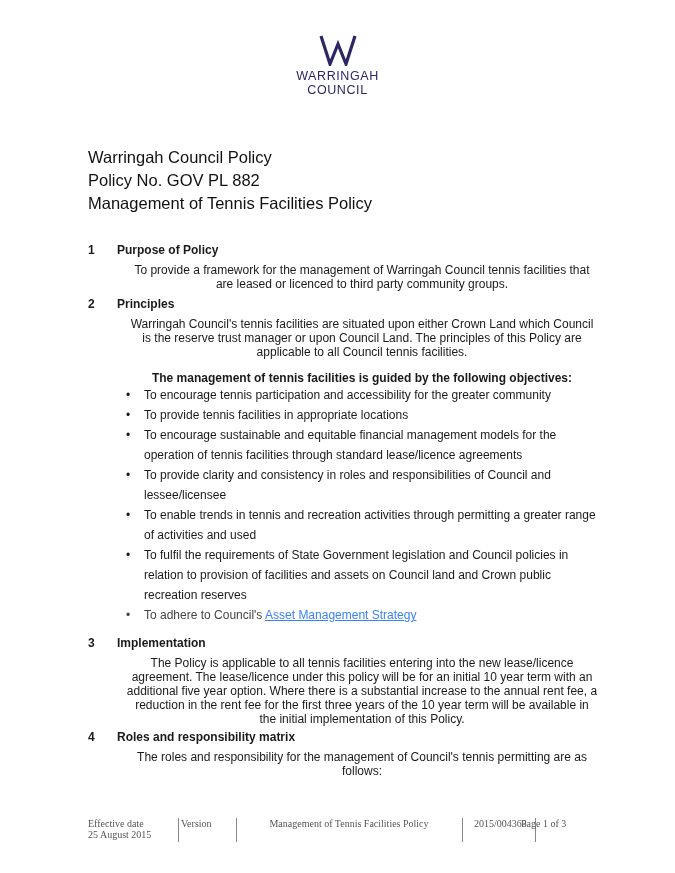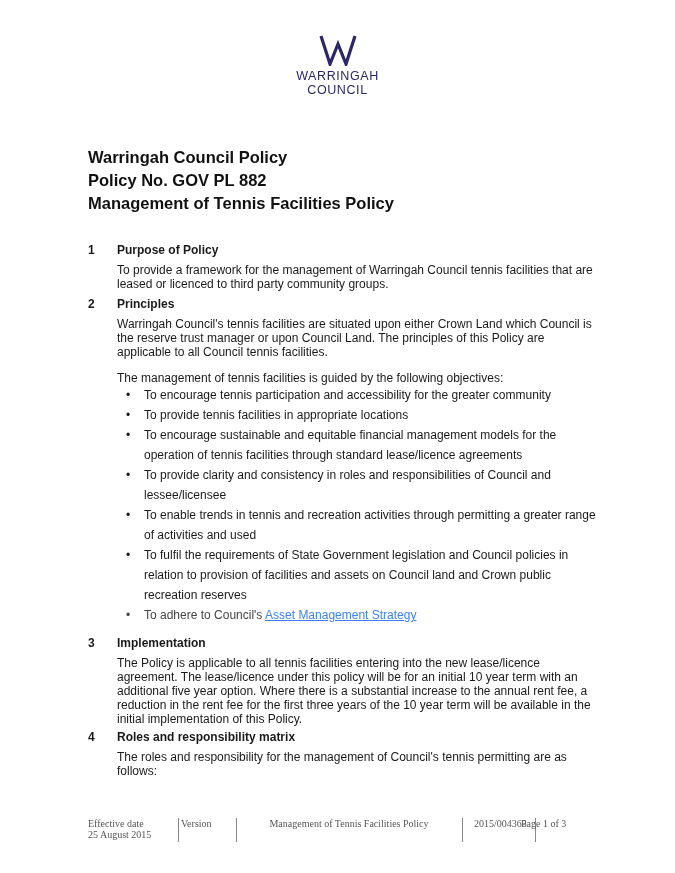--- a/index.html
+++ b/index.html
@@ -2,25 +2,25 @@
 <html><head>
 <meta charset="utf-8">
 <style>
   html, body { margin:0; padding:0; background:#fff; }
   body { width:675px; height:873px; position:relative; overflow:hidden; font-family:"Liberation Sans", sans-serif; color:#1a1a1a; }
   .logo { position:absolute; left:0; width:675px; top:34px; text-align:center; color:#2b2766; }
   .logo .w { display:block; margin:0 auto; width:40px; height:32px; }
   .logo .l1 { font-size:12.5px; letter-spacing:0.6px; line-height:14px; margin-top:3px; }
   .logo .l2 { font-size:12.5px; letter-spacing:0.6px; line-height:14px; }
   .titles { position:absolute; left:88px; top:146px; }
-  .titles div { font-weight:bold; font-size:16.5px; line-height:23px; color:#111; }
+  .titles div { font-weight:normal; font-size:16.5px; line-height:23px; color:#111; }
   .sec { position:absolute; left:88px; width:510px; font-size:12px; line-height:14px; }
   .sec .hd { font-weight:bold; font-size:12px; display:flex; }
   .sec .hd .num { width:29px; }
-  .sec .body { margin-left:29px; margin-top:6px; }
+  .sec .body { margin-left:38px; margin-top:6px;text-align:center; }
   .sec p { margin:0; }
   ul.obj { list-style:none; margin:0; padding:0; position:absolute; left:122px; top:385px; width:480px; font-size:12px; }
   ul.obj li { position:relative; padding-left:22px; line-height:20px; margin-bottom:0; }
   ul.obj li .bullet { position:absolute; left:4px; top:0; }
   ul.obj li.gray { color:#444; }
   a.link { color:#3b82f6; text-decoration:underline; }
   .footer { position:absolute; top:818px; left:88px; width:505px; height:24px; font-size:10px; color:#555;font-family:Liberation Serif, serif; }
   .footer .cell { position:absolute; top:0; line-height:11px; }
   .footer .vline { position:absolute; top:0; width:1px; height:24px; background:#888; }
 </style>
@@ -51,21 +51,21 @@
     </div>
 </div>
 
 <div class="sec" style="top:297px;">
   <div class="hd">
       <span class="num">2</span>
       <span>Principles</span>
     </div>
   <div class="body">
     <p>Warringah Council's tennis facilities are situated upon either Crown Land which Council is the reserve trust manager or upon Council Land.  The principles of this Policy are applicable to all Council tennis facilities.</p>
-    <p style="margin-top:12px;">The management of tennis facilities is guided by the following objectives:</p>
+    <p style="margin-top:12px;font-weight:bold;">The management of tennis facilities is guided by the following objectives:</p>
   </div>
 </div>
 
 <ul class="obj">
   <li><span class="bullet">•</span><span>To encourage tennis participation and accessibility for the greater community</span></li>
   <li><span class="bullet">•</span><span>To provide tennis facilities in appropriate locations</span></li>
   <li><span class="bullet">•</span><span>To encourage sustainable and equitable financial management models for the operation of tennis facilities through standard lease/licence agreements</span></li>
   <li><span class="bullet">•</span><span>To provide clarity and consistency in roles and responsibilities of Council and lessee/licensee</span></li>
   <li><span class="bullet">•</span><span>To enable trends in tennis and recreation activities through permitting a greater range of activities and used</span></li>
   <li><span class="bullet">•</span><span>To fulfil the requirements of State Government legislation and Council policies in relation to provision of facilities and assets on Council land and Crown public recreation reserves</span></li>

